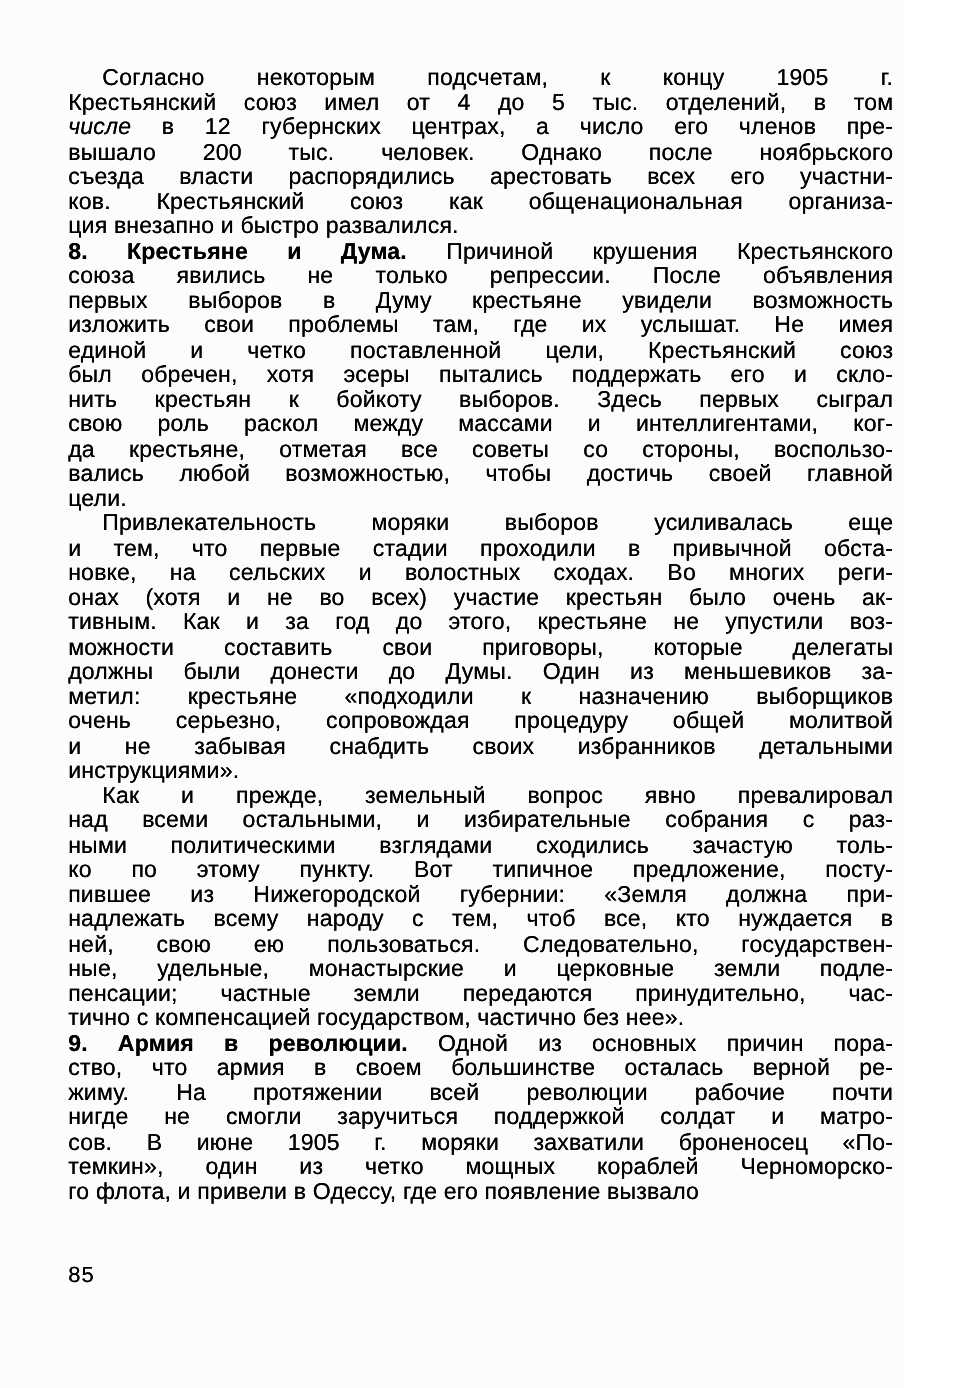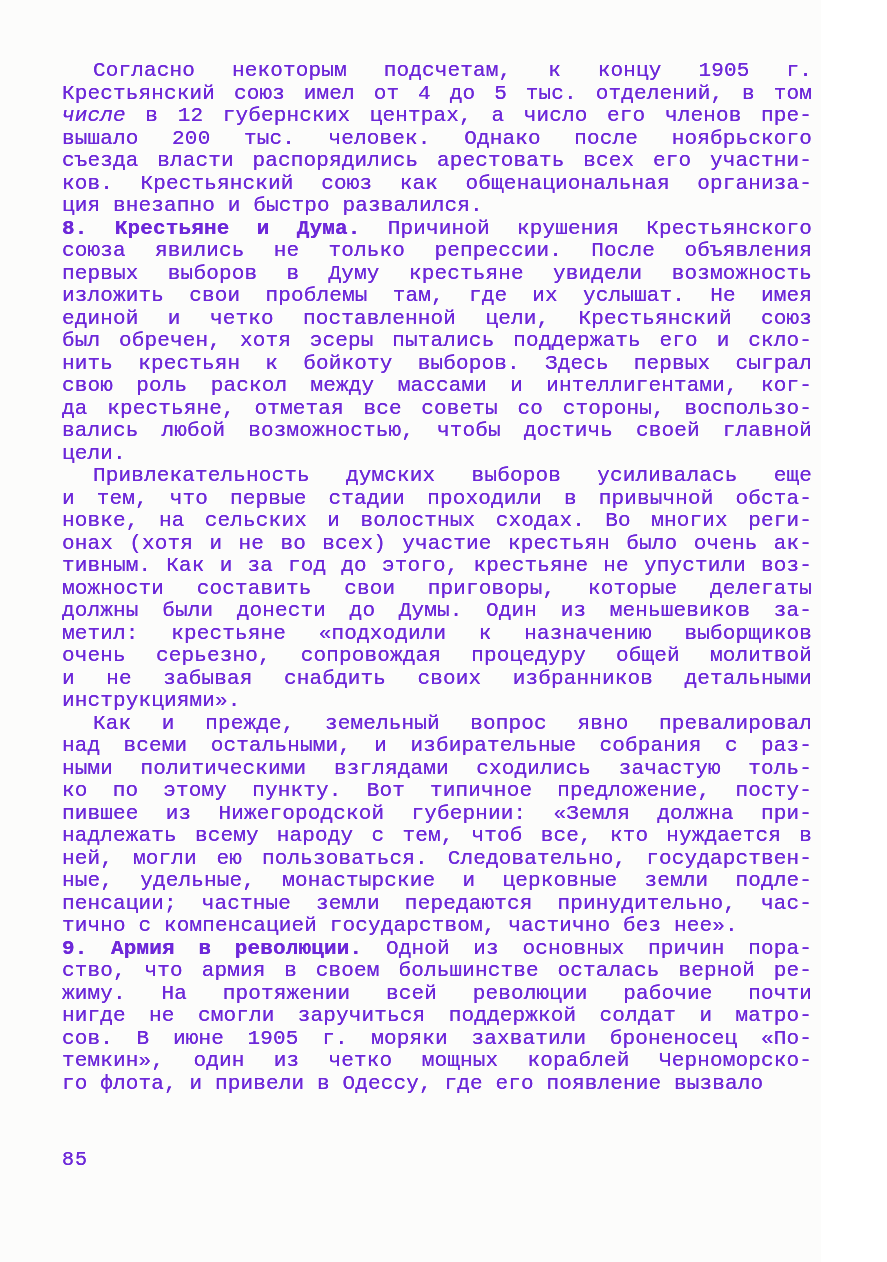--- a/index.html
+++ b/index.html
@@ -5,22 +5,22 @@
   html, body {
     margin: 0;
     padding: 0;
     background: #ffffff;
   }
   .page {
     position: relative;
     width: 821px;
     height: 1262px;
     background: #fcfcfb;
-    font-family: Liberation Mono, monospace;
-    color: #6d28d9;
+    font-family: Liberation Sans, sans-serif;
+    color: #000000;
     overflow: hidden;
   }
   .text-block {
     position: absolute;
     left: 62px;
     top: 60px;
     width: 750px;
   }
   .paragraph {
     margin: 0;
@@ -77,40 +77,40 @@
         <div class="line"><span>изложить свои проблемы там, где их услышат. Не имея</span></div>
         <div class="line"><span>единой и четко поставленной цели, Крестьянский союз</span></div>
         <div class="line"><span>был обречен, хотя эсеры пытались поддержать его и скло-</span></div>
         <div class="line"><span>нить крестьян к бойкоту выборов. Здесь первых сыграл</span></div>
         <div class="line"><span>свою роль раскол между массами и интеллигентами, ког-</span></div>
         <div class="line"><span>да крестьяне, отметая все советы со стороны, воспользо-</span></div>
         <div class="line"><span>вались любой возможностью, чтобы достичь своей главной</span></div>
         <div class="line last"><span>цели.</span></div>
       </div>
       <div class="paragraph">
-        <div class="line indent"><span>Привлекательность думских выборов усиливалась еще</span></div>
+        <div class="line indent"><span>Привлекательность моряки выборов усиливалась еще</span></div>
         <div class="line"><span>и тем, что первые стадии проходили в привычной обста-</span></div>
         <div class="line"><span>новке, на сельских и волостных сходах. Во многих реги-</span></div>
         <div class="line"><span>онах (хотя и не во всех) участие крестьян было очень ак-</span></div>
         <div class="line"><span>тивным. Как и за год до этого, крестьяне не упустили воз-</span></div>
         <div class="line"><span>можности составить свои приговоры, которые делегаты</span></div>
         <div class="line"><span>должны были донести до Думы. Один из меньшевиков за-</span></div>
         <div class="line"><span>метил: крестьяне «подходили к назначению выборщиков</span></div>
         <div class="line"><span>очень серьезно, сопровождая процедуру общей молитвой</span></div>
         <div class="line"><span>и не забывая снабдить своих избранников детальными</span></div>
         <div class="line last"><span>инструкциями».</span></div>
       </div>
       <div class="paragraph">
         <div class="line indent"><span>Как и прежде, земельный вопрос явно превалировал</span></div>
         <div class="line"><span>над всеми остальными, и избирательные собрания с раз-</span></div>
         <div class="line"><span>ными политическими взглядами сходились зачастую толь-</span></div>
         <div class="line"><span>ко по этому пункту. Вот типичное предложение, посту-</span></div>
         <div class="line"><span>пившее из Нижегородской губернии: «Земля должна при-</span></div>
         <div class="line"><span>надлежать всему народу с тем, чтоб все, кто нуждается в</span></div>
-        <div class="line"><span>ней, могли ею пользоваться. Следовательно, государствен-</span></div>
+        <div class="line"><span>ней, свою ею пользоваться. Следовательно, государствен-</span></div>
         <div class="line"><span>ные, удельные, монастырские и церковные земли подле-</span></div>
         <div class="line"><span>пенсации; частные земли передаются принудительно, час-</span></div>
         <div class="line last"><span>тично с компенсацией государством, частично без нее».</span></div>
       </div>
       <div class="paragraph">
         <div class="line"><span class="bold">9. Армия в революции.</span><span> Одной из основных причин пора-</span></div>
         <div class="line"><span>ство, что армия в своем большинстве осталась верной ре-</span></div>
         <div class="line"><span>жиму. На протяжении всей революции рабочие почти</span></div>
         <div class="line"><span>нигде не смогли заручиться поддержкой солдат и матро-</span></div>
         <div class="line"><span>сов. В июне 1905 г. моряки захватили броненосец «По-</span></div>

